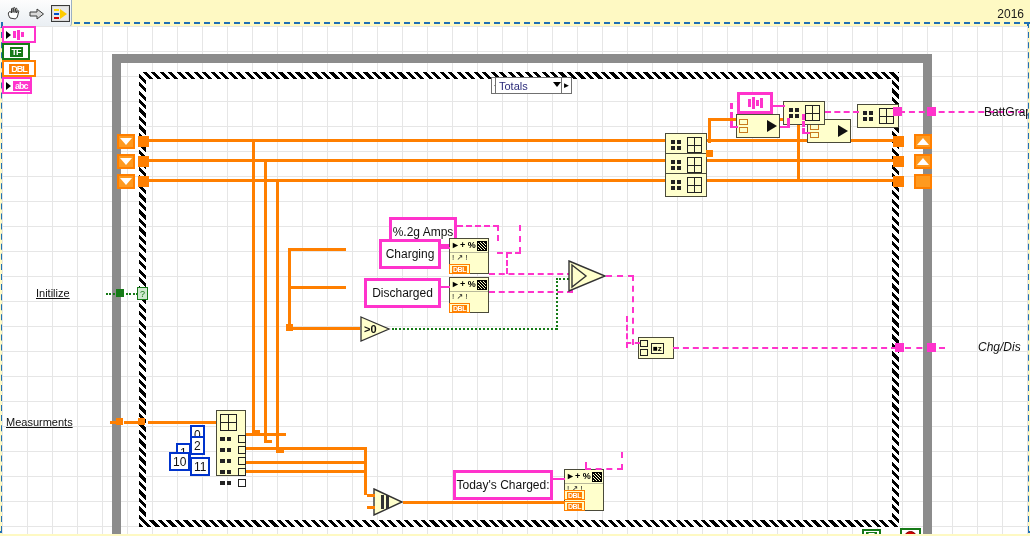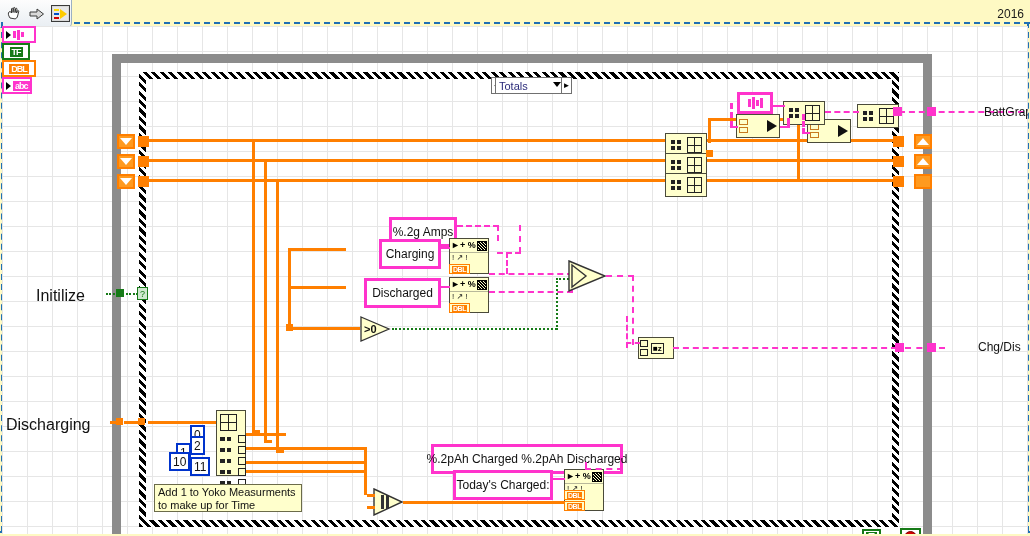--- a/index.html
+++ b/index.html
@@ -58,21 +58,21 @@
 
   
   .w{position:absolute;}
   .wo{background:#ff7f00;}      
   .wgd{border-top:2px dotted #167a17;height:0;}
   .wgd-v{border-left:2px dotted #167a17;width:0;}
   .wmd{border-top:2px dashed #ff33cc;height:0;}
   .jn{position:absolute;width:7px;height:7px;background:#ff7f00;}
   .jnm{position:absolute;width:9px;height:9px;background:#ff33cc;}
   .jng{position:absolute;width:8px;height:8px;background:#167a17;}
-  .term-lbl{position:absolute;font-size:16px;color:#111;white-space:nowrap;}
+  .term-lbl{position:absolute;font-size:11px;color:#111;white-space:nowrap;text-decoration:underline;}
 
   .ctl-bool{width:28px;height:17px;border:2px solid #167a17;background:#fff;
     display:flex;align-items:center;justify-content:center;box-sizing:border-box;}
   .ctl-bool span{font-size:9px;font-weight:bold;color:#fff;background:#167a17;
     padding:0 2px;letter-spacing:-1px;}
   .ctl-dbl{width:34px;height:17px;border:2px solid #ff7f00;background:#fff;
     display:flex;align-items:center;justify-content:center;box-sizing:border-box;}
   .ctl-dbl span{font-size:9px;font-weight:bold;color:#fff;background:#ff7f00;padding:0 2px;letter-spacing:-1px;}
   .ind-box{height:17px;border:2px solid #ff33cc;background:#fff;box-sizing:border-box;
     display:flex;align-items:center;padding:0 2px;gap:2px;}
@@ -336,21 +336,21 @@
 
     <div class="term-lbl" style="left:34px;top:261px;">Initilize</div>
     <div class="ctl-bool" style="left:74px;top:259px;">
       <span>TF</span>
     </div>
     <div class="w wgd" style="left:104px;top:267px;width:12px;"></div>
     <div class="jng" style="left:114px;top:263px;"></div>
     <div class="w wgd" style="left:124px;top:267px;width:12px;"></div>
     <div style="position:absolute;left:135px;top:261px;width:11px;height:13px;border:1px solid #167a17;background:#cfe8cf;box-sizing:border-box;font-size:9px;color:#167a17;text-align:center;line-height:12px;">?</div>
 
-    <div class="term-lbl" style="left:4px;top:390px;">Discharging</div>
+    <div class="term-lbl" style="left:4px;top:390px;">Measurments</div>
     <div class="ctl-dbl" style="left:73px;top:388px;">
       <span>DBL</span>
     </div>
     <div class="w wo" style="left:108px;top:395px;width:12px;height:3px;"></div>
     <div class="jn" style="left:114px;top:392px;"></div>
     <div class="w wo" style="left:122px;top:395px;width:16px;height:3px;"></div>
     <div class="jn" style="left:136px;top:392px;"></div>
     <div class="w wo" style="left:146px;top:395px;width:68px;height:3px;"></div>
 
     <div style="position:absolute;left:214px;top:384px;width:30px;height:66px;background:#ffffcc;border:1px solid #4a4a3a;box-sizing:border-box;">
@@ -388,23 +388,20 @@
     <div class="numconst" style="left:174px;top:417px;">1</div>
     <div class="numconst" style="left:188px;top:410px;">2</div>
     <div class="numconst" style="left:167px;top:426px;">10</div>
     <div class="numconst" style="left:188px;top:431px;">11</div>
 
     <div class="w wo" style="left:244px;top:407px;width:40px;height:3px;"></div>
     <div class="w wo" style="left:244px;top:421px;width:120px;height:3px;"></div>
     <div class="w wo" style="left:244px;top:435px;width:120px;height:3px;"></div>
     <div class="w wo" style="left:244px;top:444px;width:120px;height:3px;"></div>
 
-    <div class="comment" style="left:152px;top:458px;width:148px;height:28px;">
-      <span>Add 1 to Yoko Measurments to make up for Time</span>
-    </div>
 
     <div style="position:absolute;left:371px;top:462px;width:32px;height:28px;">
       <svg width="32" height="28" viewBox="0 0 32 28">
         <polygon points="1,1 29,14 1,27" fill="#ffffcc" stroke="#333" stroke-width="1.4"></polygon>
         <rect x="8" y="7" width="3" height="14" fill="#333"></rect>
         <rect x="13" y="7" width="3" height="14" fill="#333"></rect>
       </svg>
     </div>
     <div class="w wo" style="left:362px;top:421px;width:3px;height:48px;"></div>
     <div class="w wo" style="left:365px;top:468px;width:8px;height:3px;"></div>
@@ -483,23 +480,22 @@
     <div class="w" style="left:624px;top:290px;width:0;height:32px;border-left:2px dashed #ff33cc;"></div>
     <div class="w wmd" style="left:624px;top:316px;width:14px;"></div>
     <div class="jnm" style="left:893px;top:317px;"></div>
     <div class="jnm" style="left:925px;top:317px;"></div>
     <div class="w wmd" style="left:903px;top:321px;width:40px;"></div>
 
     <div class="ind-box" style="left:942px;top:313px;width:30px;">
       <span class="pt"></span>
       <span class="ind-abc">abc</span>
     </div>
-    <div class="lbl" style="left:976px;top:314px;">Chg/Dis</div>
-
-    <div class="strconst" style="left:429px;top:418px;width:192px;">%.2pAh Charged   %.2pAh Discharged</div>
+    <div class="lbl" style="left:976px;top:314px;font-style:italic;">Chg/Dis</div>
+
     <div class="strconst" style="left:451px;top:444px;width:100px;">Today's Charged:</div>
 
     <div class="fmt" style="left:562px;top:443px;height:42px;">
       <span class="top">
         <b>►+ %</b>
         <span class="chk"></span>
       </span>
       <span class="bot">! ↗ !</span>
       <span class="dblpin" style="bottom:10px;">
         <span>DBL</span>

